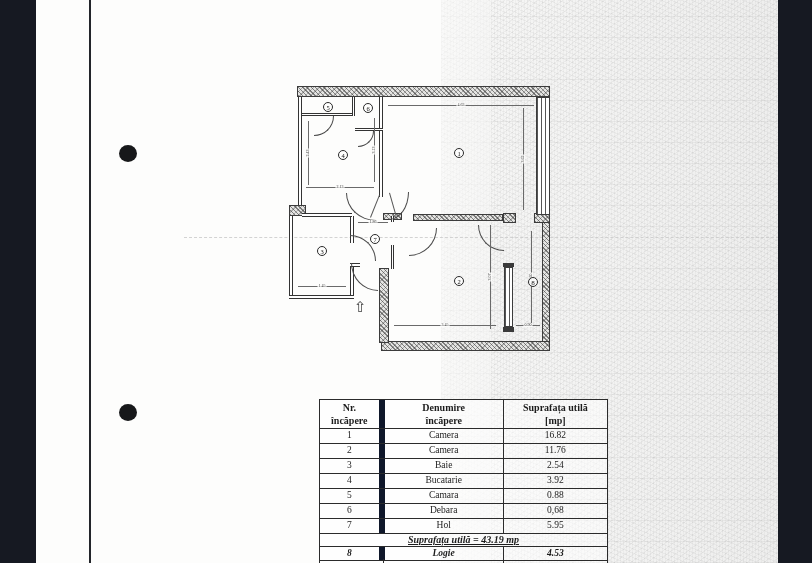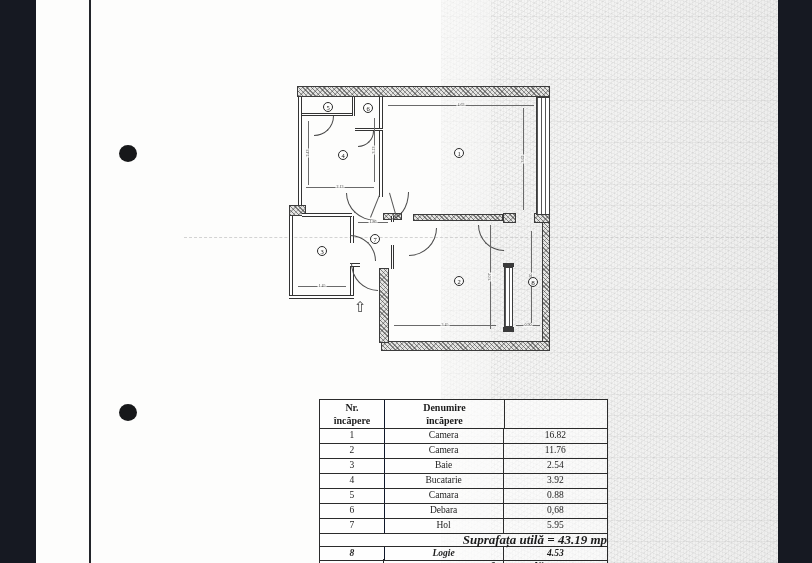--- a/index.html
+++ b/index.html
@@ -47,26 +47,26 @@
     padding:0 1px;white-space:nowrap;transform:translate(-50%,-50%);}
   .dimlab.rot{transform:translate(-50%,-50%) rotate(-90deg);}
   #entry-arrow{position:absolute;left:70px;top:216px;font-size:15px;line-height:16px;color:#3d3d3d;
     font-family:"DejaVu Sans", sans-serif;}
   
   #area-table{position:absolute;left:283px;top:399px;width:289px;box-sizing:border-box;
     border:1.4px solid #2b2b2b;color:#1c1c1c;background:rgba(255,255,255,.55);}
   .trow{display:flex;border-top:1px solid #2b2b2b;}
   .trow:first-child{border-top:none;}
   .tc{box-sizing:border-box;text-align:center;overflow:hidden;}
-  .c1{width:65px;border-right:1px solid #0f172a;}
+  .c1{width:65px;border-right:6px solid #0f172a;}
   .c2{width:120px;border-right:1px solid #2b2b2b;}
   .c3{width:104px;}
   .hrow .tc{font-weight:bold;font-size:10px;line-height:13px;padding-top:1px;height:28px;}
   .drow .tc{font-size:9.5px;line-height:13px;height:14px;}
-  .mrow{display:block;font-weight:bold;font-style:italic;font-size:13px;line-height:12px;height:12px;text-align:right;}
+  .mrow{display:block;font-weight:bold;font-style:italic;font-size:10px;line-height:12px;height:12px;text-align:center;text-decoration:underline;}
   .brow .tc{font-weight:bold;font-style:italic;font-size:9.5px;line-height:13px;height:13px;}
   #table-stub{position:absolute;left:283px;top:559px;width:289px;height:5px;box-sizing:border-box;
     border-left:1.4px solid #2b2b2b;border-right:1.4px solid #2b2b2b;}
   #table-stub .st{position:absolute;top:0;width:1px;height:5px;background:#2b2b2b;}
 </style>
 </head>
 <body>
 
 <div id="screen">
   <div id="page">
@@ -158,20 +158,24 @@
     <div id="area-table">
       <div class="trow hrow">
         <div class="tc c1">
           <div>Nr.</div>
           <div>încăpere</div>
         </div>
         <div class="tc c2">
           <div>Denumire</div>
           <div>încăpere</div>
         </div>
+        <div class="tc c3">
+          <div>Suprafața utilă</div>
+          <div>[mp]</div>
+        </div>
       </div>
       <div class="trow drow">
         <div class="tc c1">1</div>
         <div class="tc c2">Camera</div>
         <div class="tc c3">16.82</div>
       </div>
       <div class="trow drow">
         <div class="tc c1">2</div>
         <div class="tc c2">Camera</div>
         <div class="tc c3">11.76</div>

